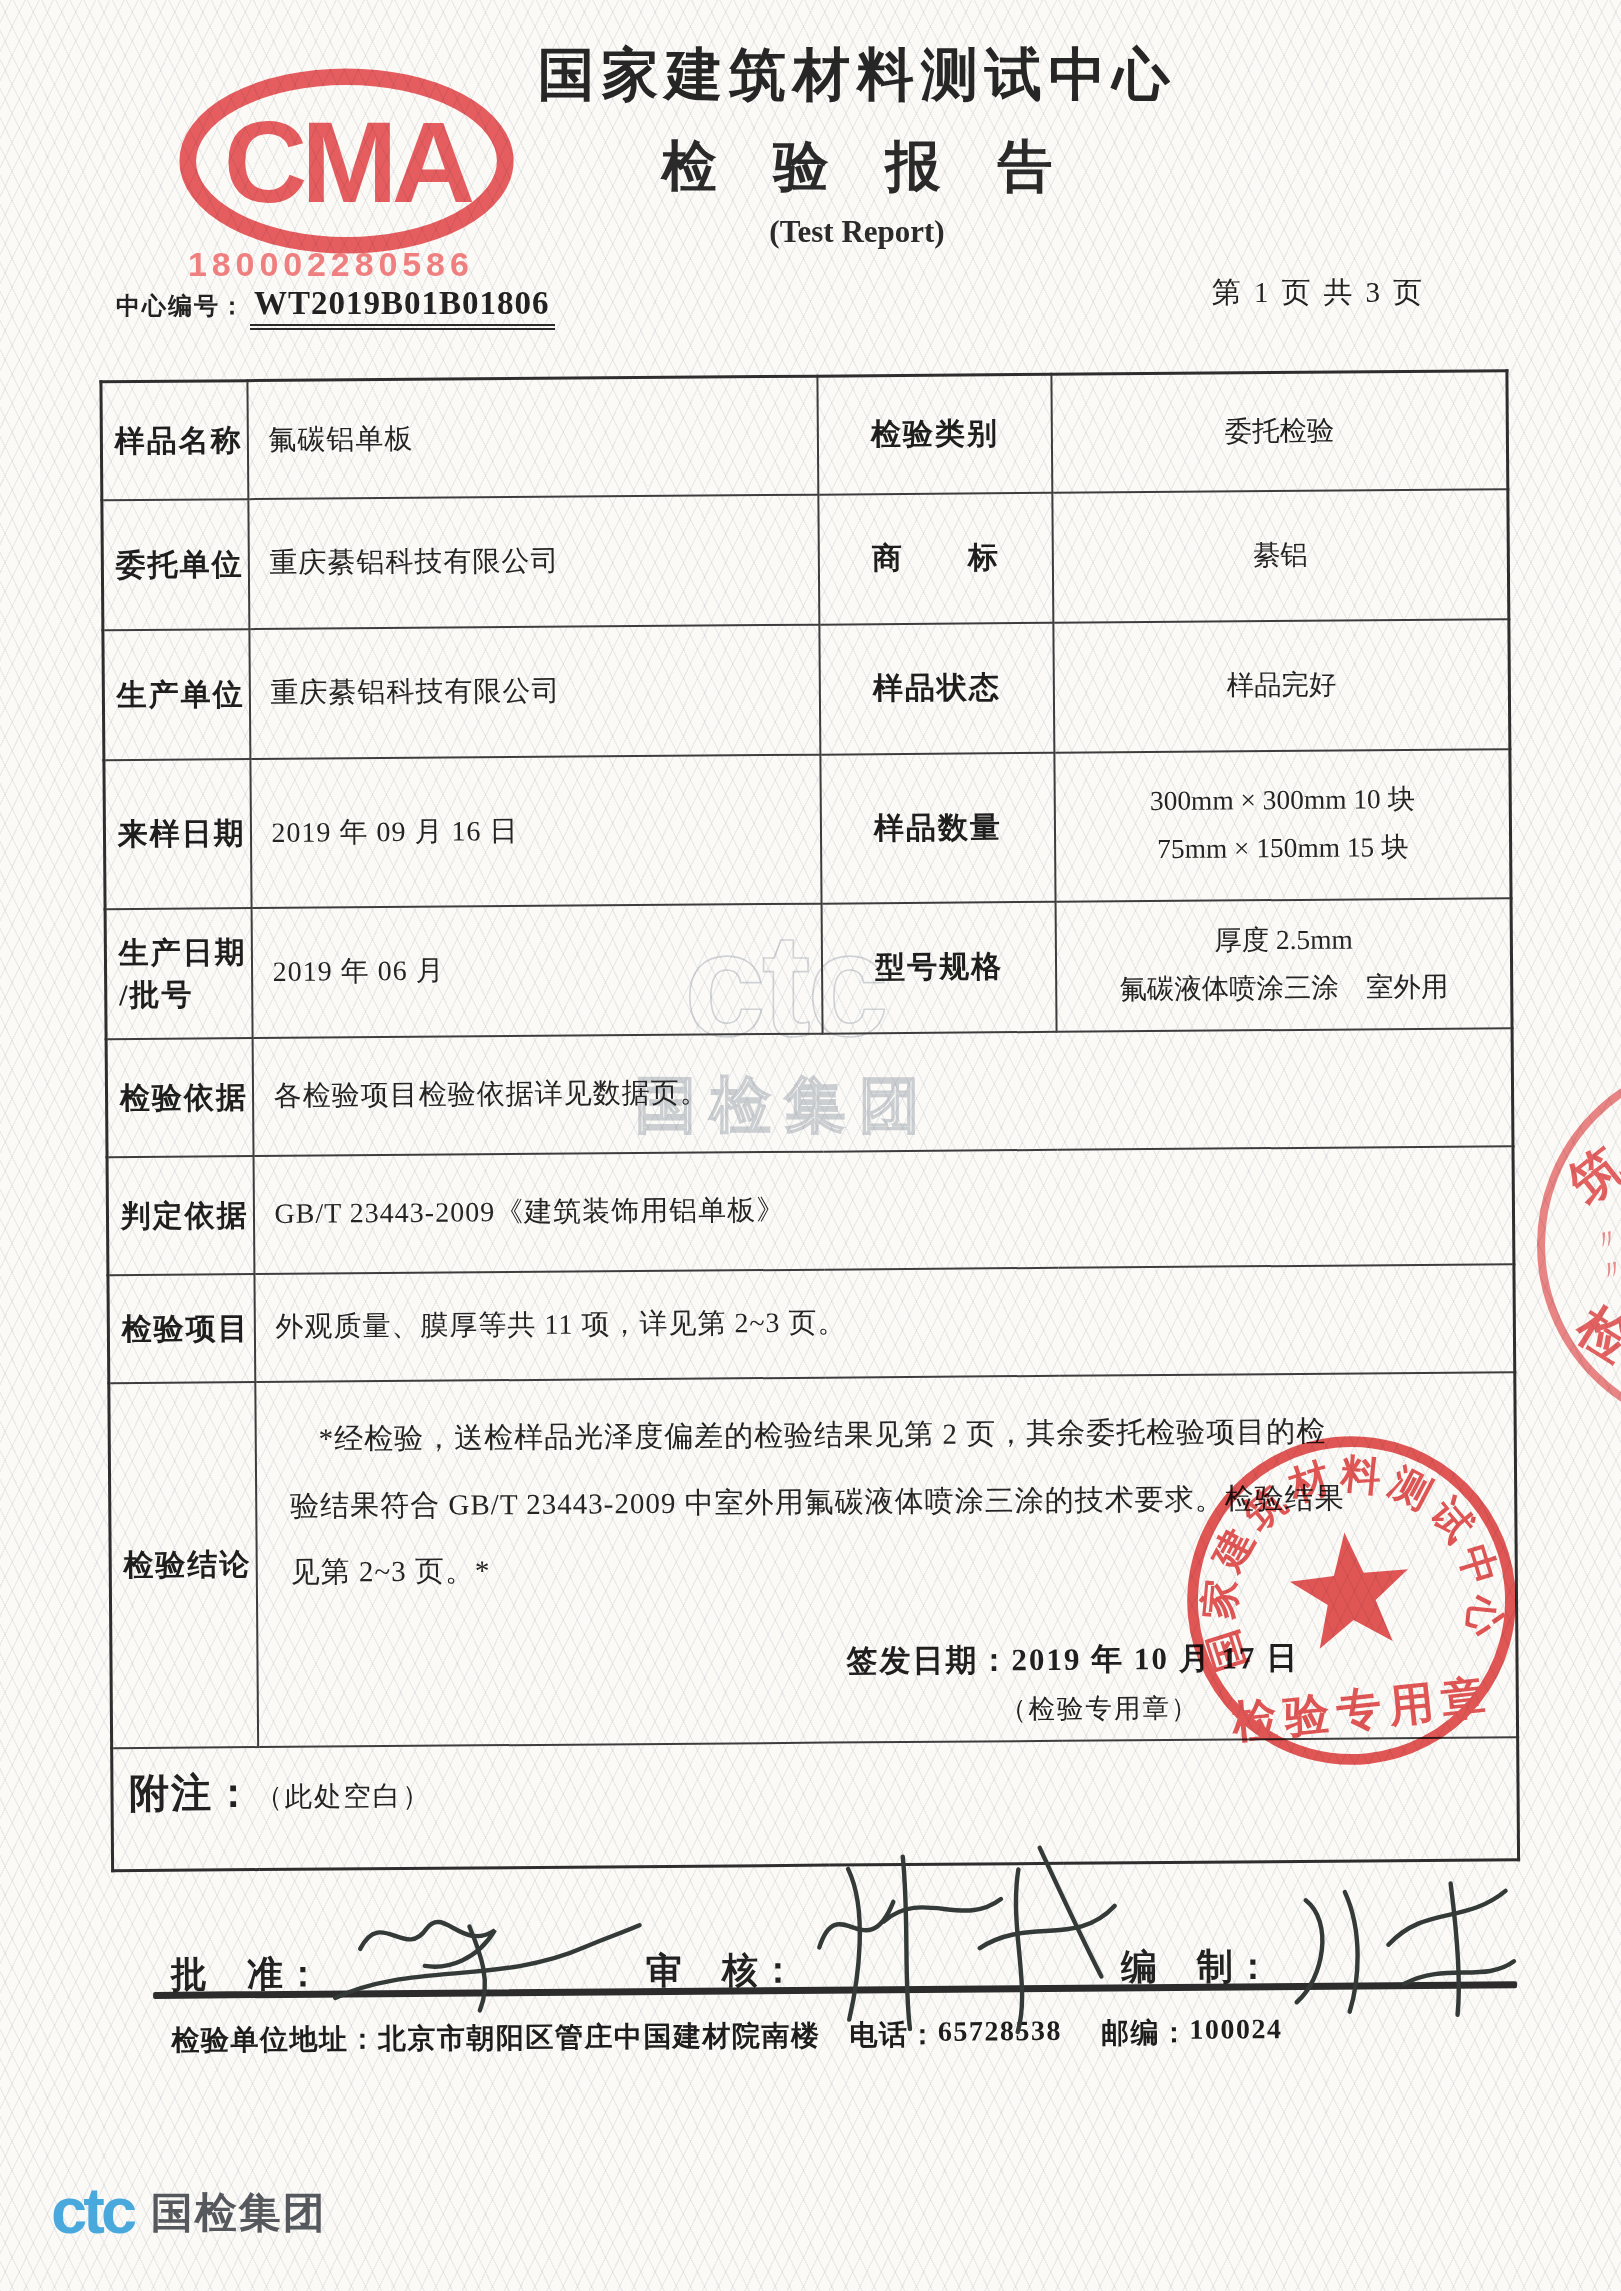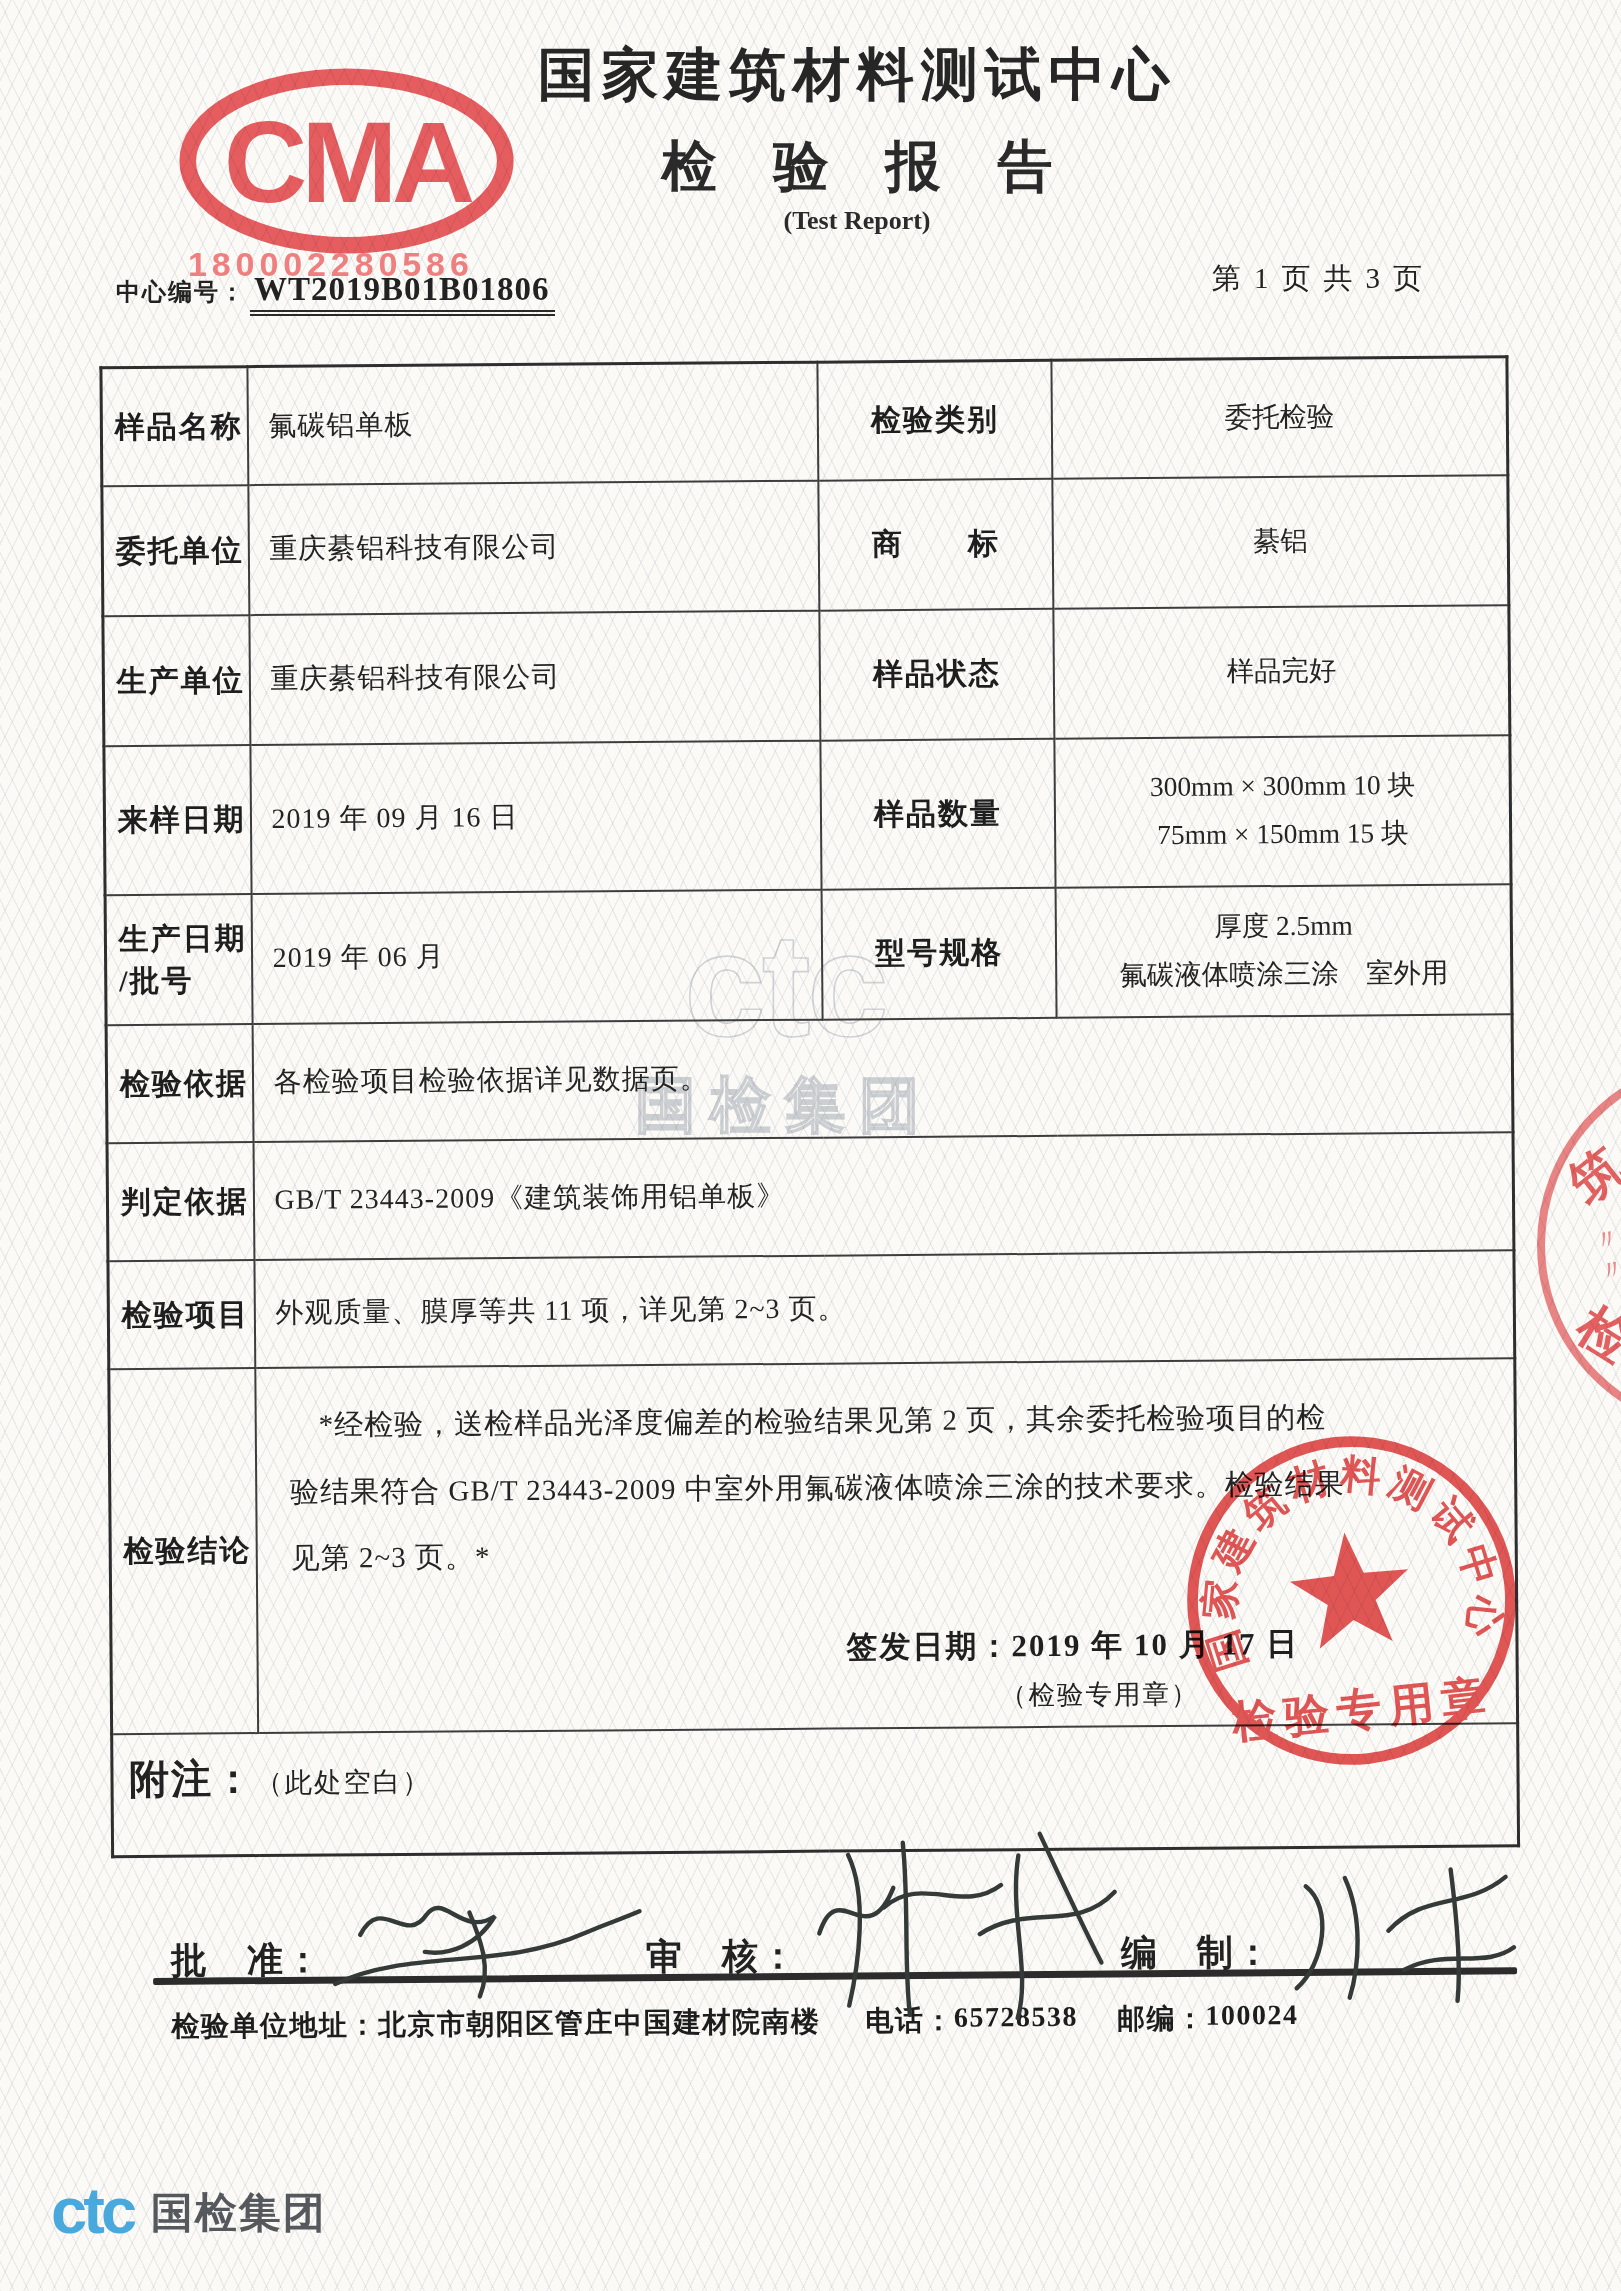--- a/index.html
+++ b/index.html
@@ -17,21 +17,21 @@
       #fbfaf7;
   }
   
   .cma-stamp { position:absolute; left:165px; top:63px; width:363px; height:196px; opacity:.88; mix-blend-mode:multiply; }
   .cma-number { position:absolute; left:188px; top:245px; font-size:34px; font-weight:700;
     color:#ef6a6c; letter-spacing:4.9px; font-family:"Liberation Sans",sans-serif; opacity:.85; }
   .titles { padding-top:37px; text-align:center; margin-left:93px; position:relative; z-index:1; }
   .title-cn { font-size:57px; font-weight:700; letter-spacing:6.9px; color:#262626; }
   .title-en { margin-top:9.8px; font-size:22.5px; font-weight:700; color:#2b2b2b; letter-spacing:0.5px; }
   .report-title { margin-top:15.7px; font-size:55px; font-weight:700; letter-spacing:57px; margin-right:-57px; color:#2a2a2a; }
-  .report-title-en { margin-top:2px; font-size:26px; font-weight:700; color:#2b2b2b; }
+  .report-title-en { margin-top:10px; font-size:31px; font-weight:700; color:#2b2b2b; }
   
   .ref-row { position:relative; margin:35px 0 0 116px; height:61px; }
   .center-no-label { font-size:24px; font-weight:700; letter-spacing:2px; }
   .center-no-value { font-size:33px; font-weight:700; letter-spacing:1px; padding:0 5.9px 2.9px 3.9px;
     border-bottom:6.9px double #2a2a2a; font-family:"Liberation Serif",serif;text-align:center; }
   .page-indicator { position:absolute; right:196px; top:-11.8px; font-size:29px; font-weight:400; letter-spacing:2.9px; }
   
   .tilt { transform:rotate(-0.45deg); transform-origin:48% 50%; }
   table.report { border-collapse:collapse; margin:29px 0 0 106px; width:1409px;
     border:3.9px solid #2e2e2e; background:transparent; }
@@ -52,21 +52,21 @@
   .seal-note { margin:9.8px 0 0 741px; font-size:26.5px; color:#222; letter-spacing:2px; }
   .note-cell { vertical-align:top !important; padding:17.6px 0 0 15.7px; }
   .note-label { font-size:40px; font-weight:700; letter-spacing:2px; }
   .note-value { font-size:27.4px; letter-spacing:2px; }
   
   .sigs { position:relative; z-index:2; display:flex; align-items:flex-end; margin:27.4px 0 0 165px; height:118px; }
   .sig-label { font-size:36px; font-weight:700; letter-spacing:2px; white-space:nowrap; padding-bottom:17.6px; }
   .sig-svg { flex:0 0 auto; }
   .footer-rule { width:1364px; height:6.9px; background:#2c2c2c; margin:-25.5px 0 0 147px; border-radius:2px; }
   .addr-row { display:flex; margin:23.5px 0 0 165px; font-size:28px; font-weight:700; letter-spacing:1.5px; color:#1d1d1d; }
-  .addr-row .gap1 { margin-left:45px;text-align:right; } .addr-row .gap2 { margin-left:39px; }
+  .addr-row .gap1 { margin-left:29px;text-align:right; } .addr-row .gap2 { margin-left:39px; }
   
   .bottom-logo { position:absolute; left:51px; top:2178px; display:flex; align-items:center; }
   .logo-ctc { font-family:"Liberation Sans","DejaVu Sans",sans-serif; font-weight:900; font-size:65px;
     letter-spacing:-3.9px; color:#4aa9dc; line-height:1; }
   .logo-name { font-family:"Liberation Sans","DejaVu Sans",sans-serif; font-weight:700; font-size:42px;
     color:#55585c; margin-left:17.6px; letter-spacing:2px; padding-top:5.9px; }
   
   .watermark { position:absolute; left:635px; top:912px; text-align:center; pointer-events:none;
     font-family:"Liberation Sans","DejaVu Sans",sans-serif; }
   .wm-ctc { font-size:147px; font-weight:900; letter-spacing:-3.9px; color:transparent;

